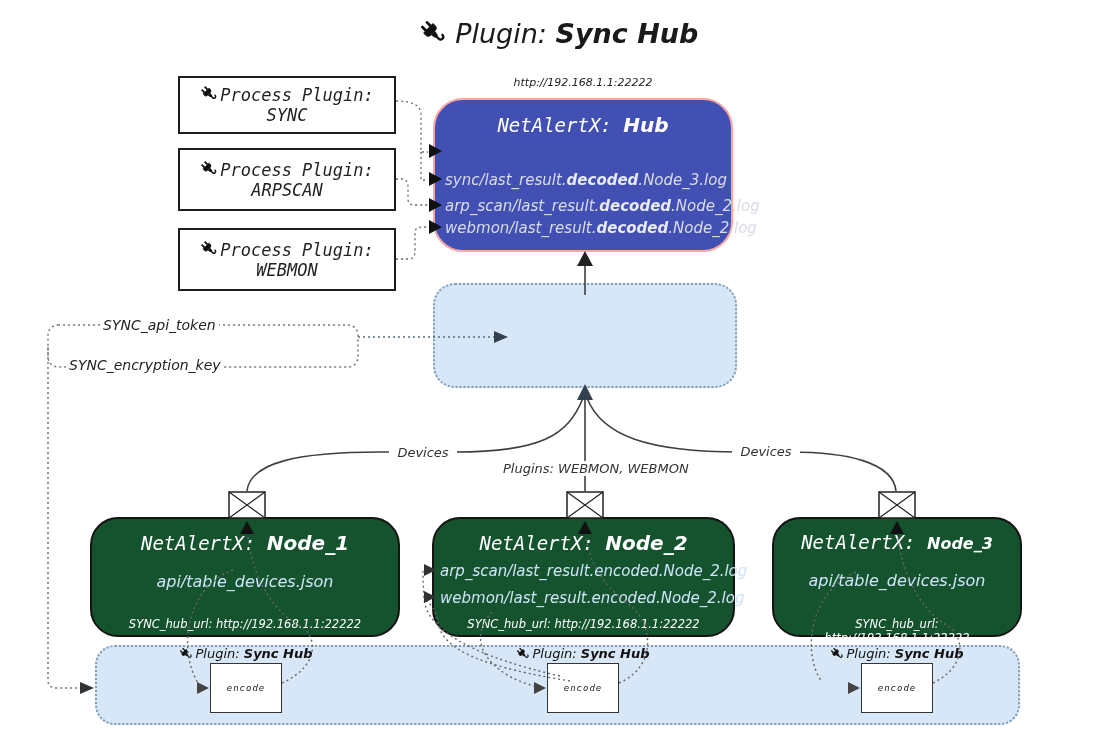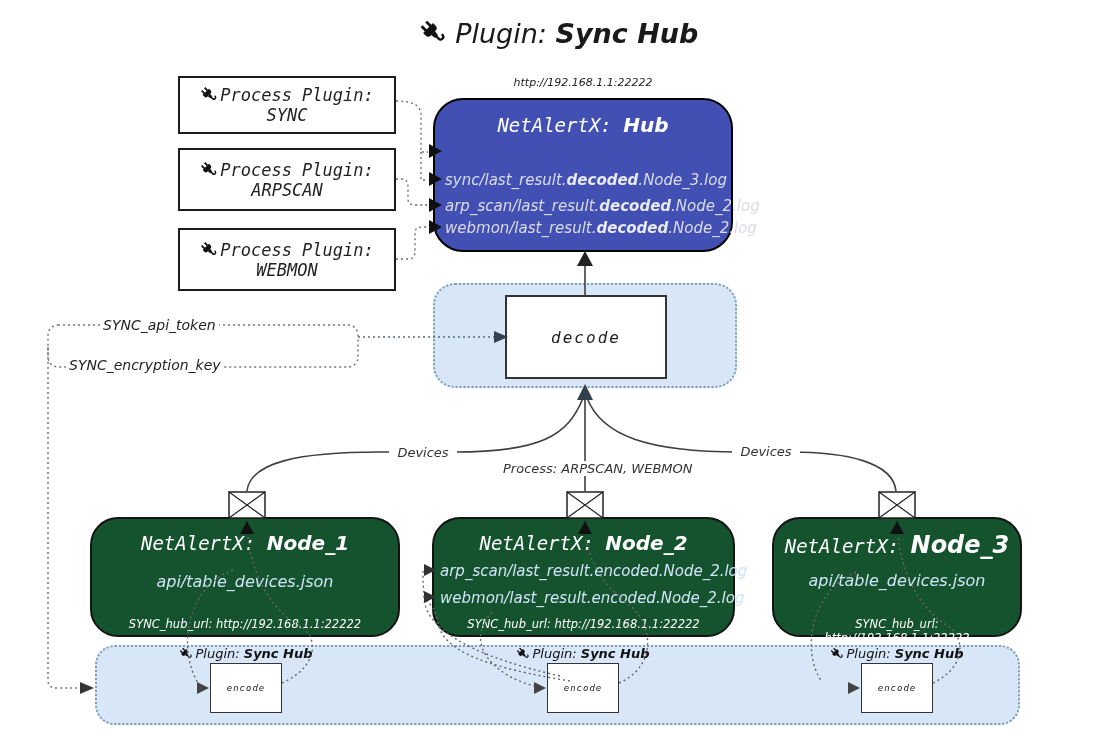--- a/index.html
+++ b/index.html
@@ -6,29 +6,29 @@
   .canvas{position:relative;width:1117px;height:754px;background:#fff;
           font-family:"DejaVu Sans","Liberation Sans",sans-serif;overflow:hidden;}
   .abs{position:absolute;font-style:italic;}
   .mono{font-family:"DejaVu Sans Mono","Liberation Mono",monospace;}
   .b{font-weight:bold;}
   
   .page-title{left:0;right:0;top:18px;text-align:center;font-size:27px;color:#1a1a1a;}
   .page-title .b{font-weight:700;}
   
   .hub-url{left:433px;width:300px;top:76px;font-size:11px;color:#222;text-align:center;}
-  .hub{left:433px;top:98px;width:300px;height:154px;background:#4250b4;border:2px solid #000000;
+  .hub{left:433px;top:98px;width:300px;height:154px;background:#4250b4;border:2px solid #fca5a5;
        border-radius:30px;box-sizing:border-box;color:#fff;z-index:2;}
   .hub-title{left:0;right:0;top:13px;text-align:center;font-size:19px;}
   .hub-line{left:10px;width:284px;height:20px;font-size:15px;color:#d9dce6;white-space:nowrap;}
   .hub-line .b{color:#e8eaf1;}
   
   .pbox{left:178px;width:218px;background:#fff;border:2px solid #1d1d1d;box-sizing:border-box;
         z-index:2;display:flex;flex-direction:column;align-items:center;justify-content:center;}
-  .pbox .row{display:flex;align-items:center;gap:2px;font-size:17px;color:#222;}
+  .pbox .row{display:flex;gap:2px;font-size:17px;color:#222;}
   
   .panel{background:#d7e7f8;border:2px dotted #7e9cb5;border-radius:22px;box-sizing:border-box;z-index:1;}
   .wbox{background:#fff;border:2px solid #333;box-sizing:border-box;z-index:2;
         display:flex;align-items:center;justify-content:center;color:#222;}
   
   .node{background:#14532d;border:2px solid #141414;border-radius:28px;box-sizing:border-box;
         color:#fff;z-index:2;}
   .node-title{left:0;right:0;top:12px;text-align:center;font-size:19px;}
   .node-line{left:6px;right:6px;height:20px;font-size:15px;color:#cfe4f8;text-align:center;white-space:nowrap;}
   .node-url{left:8px;right:8px;top:98px;font-size:11.5px;color:#fff;text-align:center;}
@@ -98,29 +98,26 @@
   <div class="abs hub">
     <div class="abs hub-title">
       <span class="mono">NetAlertX: </span><span class="b" style="font-size:20px">Hub</span>
     </div>
     <div class="abs hub-line" style="top:71px"><span>sync/last_result.</span><span class="b">decoded</span><span>.Node_3.log</span></div>
     <div class="abs hub-line" style="top:97px"><span>arp_scan/last_result.</span><span class="b">decoded</span><span>.Node_2.log</span></div>
     <div class="abs hub-line" style="top:119px"><span>webmon/last_result.</span><span class="b">decoded</span><span>.Node_2.log</span></div>
   </div>
 
   <div class="abs panel" style="left:433px;top:283px;width:304px;height:105px"></div>
-  <div class="abs wbox" style="left:505px;top:295px;width:162px;height:84px">
-    <span class="mono" style="font-size:16px;letter-spacing:2px">decode</span>
-  </div>
 
   <div class="abs secret" style="left:100px;top:317px">SYNC_api_token</div>
   <div class="abs secret" style="left:66px;top:357px">SYNC_encryption_key</div>
 
   <div class="abs lbl" style="left:389px;top:445px;width:62px">Devices</div>
-  <div class="abs lbl" style="left:500px;top:461px;width:170px">Process: ARPSCAN, WEBMON</div>
+  <div class="abs lbl" style="left:500px;top:461px;width:170px">Plugins: WEBMON, WEBMON</div>
   <div class="abs lbl" style="left:732px;top:444px;width:62px">Devices</div>
 
   <div class="abs node" style="left:90px;top:517px;width:310px;height:120px">
     <div class="abs node-title">
       <span class="mono">NetAlertX: </span><span class="b" style="font-size:20px">Node_1</span>
     </div>
     <div class="abs node-line" style="top:53px;font-size:16px">api/table_devices.json</div>
     <div class="abs node-url">SYNC_hub_url: http://192.168.1.1:22222</div>
   </div>
 
@@ -128,21 +125,21 @@
     <div class="abs node-title">
       <span class="mono">NetAlertX: </span><span class="b" style="font-size:20px">Node_2</span>
     </div>
     <div class="abs node-line" style="top:43px">arp_scan/last_result.encoded.Node_2.log</div>
     <div class="abs node-line" style="top:70px">webmon/last_result.encoded.Node_2.log</div>
     <div class="abs node-url">SYNC_hub_url: http://192.168.1.1:22222</div>
   </div>
 
   <div class="abs node" style="left:772px;top:517px;width:250px;height:120px">
     <div class="abs node-title">
-      <span class="mono">NetAlertX: </span><span class="b" style="font-size:24px">Node_3</span>
+      <span class="mono">NetAlertX: </span><span class="b" style="font-size:16px">Node_3</span>
     </div>
     <div class="abs node-line" style="top:52px;font-size:16px">api/table_devices.json</div>
     <div class="abs node-url">SYNC_hub_url: http://192.168.1.1:22222</div>
   </div>
 
   <div class="abs panel" style="left:95px;top:645px;width:925px;height:80px;border-radius:20px"></div>
 
   <div class="abs enc-lbl" style="left:166px;top:646px;width:160px">
     <svg class="plug-icon" width="14" height="14">
         <use href="#plug"></use>

